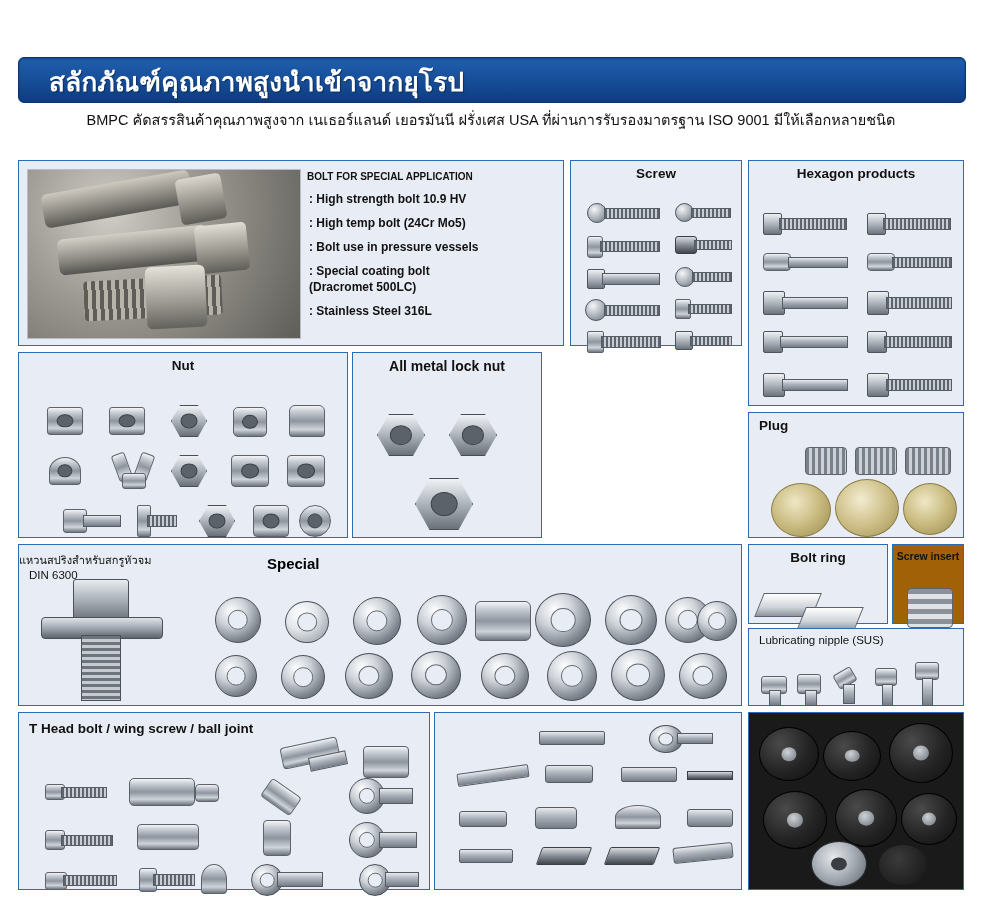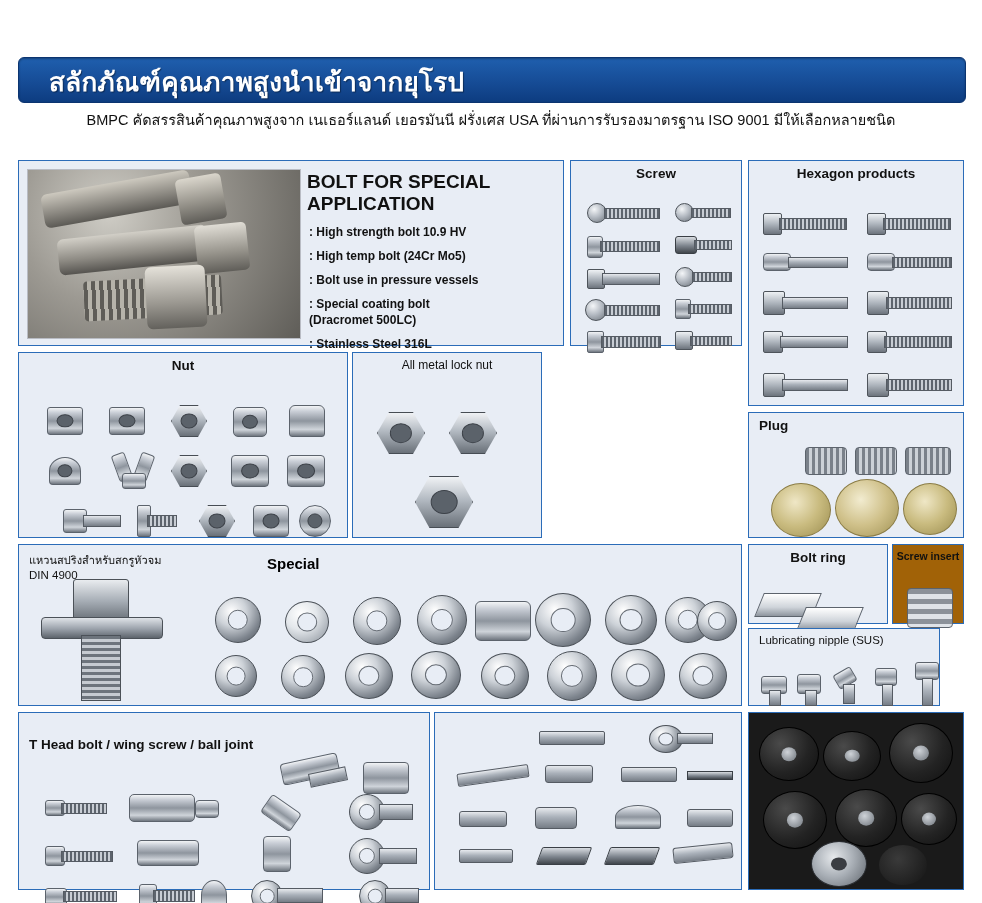--- a/index.html
+++ b/index.html
@@ -66,21 +66,21 @@
     background:
       radial-gradient(circle at 30% 25%, #cfcdc6 0%, #9d9a93 40%, #5f5d58 100%);
     border:1px solid #b9bcc4;
     overflow:hidden;
   }
   .bolt-img-shape{position:absolute;background:#8e8b83;border-radius:4px;}
   #bolt-special .txt-col{
     position:absolute;left:288px;top:6px;width:250px;
   }
   #bolt-special .hdr{
-    font-size:19px;font-weight:bold;color:#111;margin:4px 0 10px 0;
+    font-size:10px;font-weight:bold;color:#111;margin:4px 0 10px 0;
   }
   #bolt-special .line{
     font-size:12px;color:#111;margin:0 0 10px 2px;font-weight:bold;
   }
 
   
   #screw-box{left:570px;top:160px;width:172px;height:186px;}
   
   #hex-box{left:748px;top:160px;width:216px;height:246px;}
   
@@ -91,21 +91,21 @@
   #rivet-box{left:546px;top:352px;width:196px;height:186px;}
   
   #plug-box{left:748px;top:412px;width:216px;height:126px;}
   
   #washers-box{left:18px;top:544px;width:724px;height:162px;}
   
   #shim-box{left:748px;top:544px;width:140px;height:80px;}
   
   #insert-box{left:892px;top:544px;width:72px;height:80px;}
   
-  #nipple-box{left:748px;top:628px;width:192px;height:78px;}
+  #nipple-box{left:748px;top:628px;width:216px;height:78px;}
   
   #thead-box{left:18px;top:712px;width:412px;height:178px;}
   
   #pin-box{left:434px;top:712px;width:308px;height:178px;}
   
   #wheel-box{left:748px;top:712px;width:216px;height:178px;background:#1a1a1a;}
 
   .small-label{font-size:11.5px;color:#111;}
   .thai-small{font-size:11px;color:#111;}
 
@@ -350,21 +350,21 @@
       <div class="part metal" style="left:234px;top:132px;width:34px;height:30px;border-radius:4px;">
           <div class="nut-hole"></div>
         </div>
       <div class="part metal" style="left:280px;top:132px;width:30px;height:30px;border-radius:50%;">
           <div class="nut-hole"></div>
         </div>
     </div>
   </div>
 
   <div class="box" id="lock-nut-box">
-    <div class="box-title" style="font-size:12px;font-weight:normal;">All metal lock nut</div>
+    <div class="box-title" style="font-size:14px;font-weight:bold;">All metal lock nut</div>
     <div class="parts">
       <div class="part nut-hex" style="left:24px;top:40px;width:46px;height:40px;">
           <div class="nut-hole"></div>
         </div>
       <div class="part nut-hex" style="left:96px;top:40px;width:46px;height:40px;">
           <div class="nut-hole"></div>
         </div>
       <div class="part nut-hex" style="left:62px;top:104px;width:56px;height:50px;">
           <div class="nut-hole"></div>
         </div>
@@ -378,22 +378,22 @@
       <div class="part metal" style="left:56px;top:14px;width:40px;height:26px;border-radius:4px;background:repeating-linear-gradient(90deg,#7a818a 0 3px,#ccd1d7 3px 6px);"></div>
       <div class="part metal" style="left:106px;top:14px;width:40px;height:26px;border-radius:4px;background:repeating-linear-gradient(90deg,#7a818a 0 3px,#ccd1d7 3px 6px);"></div>
       <div class="part metal" style="left:156px;top:14px;width:44px;height:26px;border-radius:4px;background:repeating-linear-gradient(90deg,#7a818a 0 3px,#ccd1d7 3px 6px);"></div>
       <div class="part" style="left:22px;top:50px;width:58px;height:52px;border-radius:50%;background:radial-gradient(circle at 40% 35%,#efe7c6 0%,#c9bb7f 50%,#9a8c4f 100%);border:1px solid #8a7c45;"></div>
       <div class="part" style="left:86px;top:46px;width:62px;height:56px;border-radius:50%;background:radial-gradient(circle at 40% 35%,#f2ecd0 0%,#cfc089 50%,#9e9052 100%);border:1px solid #8a7c45;"></div>
       <div class="part" style="left:154px;top:50px;width:52px;height:50px;border-radius:50%;background:radial-gradient(circle at 40% 35%,#efe7c6 0%,#c9bb7f 50%,#9a8c4f 100%);border:1px solid #8a7c45;"></div>
     </div>
   </div>
 
   <div class="box" id="washers-box">
-    <div class="thai-small" style="position:absolute;left:10px;top:6px;">แหวนสปริงสำหรับสกรูหัวจม</div>
-    <div class="small-label" style="position:absolute;left:10px;top:24px;">DIN 4900</div>
+    <div class="thai-small" style="position:absolute;left:0;top:6px;">แหวนสปริงสำหรับสกรูหัวจม</div>
+    <div class="small-label" style="position:absolute;left:10px;top:24px;">DIN 6300</div>
     <div class="title-lg" style="position:absolute;left:248px;top:10px;">Special</div>
 
     <div id="washer-photo">
       <div class="wp-head"></div>
       <div class="wp-flange"></div>
       <div class="wp-shaft"></div>
     </div>
 
     <div class="parts">
 
@@ -443,21 +443,21 @@
       <div class="part metal" style="left:86px;top:24px;width:18px;height:14px;border-radius:3px;transform:rotate(-30deg);"></div>
       <div class="part metal-d" style="left:94px;top:38px;width:10px;height:18px;"></div>
       <div class="part metal" style="left:126px;top:22px;width:20px;height:16px;border-radius:3px;"></div>
       <div class="part metal-d" style="left:133px;top:38px;width:9px;height:20px;"></div>
       <div class="part metal" style="left:166px;top:16px;width:22px;height:16px;border-radius:3px;"></div>
       <div class="part metal-d" style="left:173px;top:32px;width:9px;height:26px;"></div>
     </div>
   </div>
 
   <div class="box" id="thead-box">
-    <div class="box-title left" style="margin-top:24px;">T Head bolt / wing screw / ball joint</div>
+    <div class="box-title left" style="margin-top:8px;">T Head bolt / wing screw / ball joint</div>
     <div class="parts">
 
       <div class="part metal" style="left:262px;top:6px;width:56px;height:20px;border-radius:4px;transform:rotate(-12deg);"></div>
       <div class="part metal-d" style="left:290px;top:18px;width:36px;height:12px;transform:rotate(-12deg);"></div>
       <div class="part metal" style="left:344px;top:10px;width:44px;height:30px;border-radius:4px;"></div>
 
       <div class="part metal" style="left:26px;top:48px;width:18px;height:14px;border-radius:3px;"></div>
       <div class="part thread" style="left:42px;top:51px;width:44px;height:9px;"></div>
       <div class="part metal" style="left:110px;top:42px;width:64px;height:26px;border-radius:5px;"></div>
       <div class="part metal" style="left:176px;top:48px;width:22px;height:16px;border-radius:4px;"></div>

